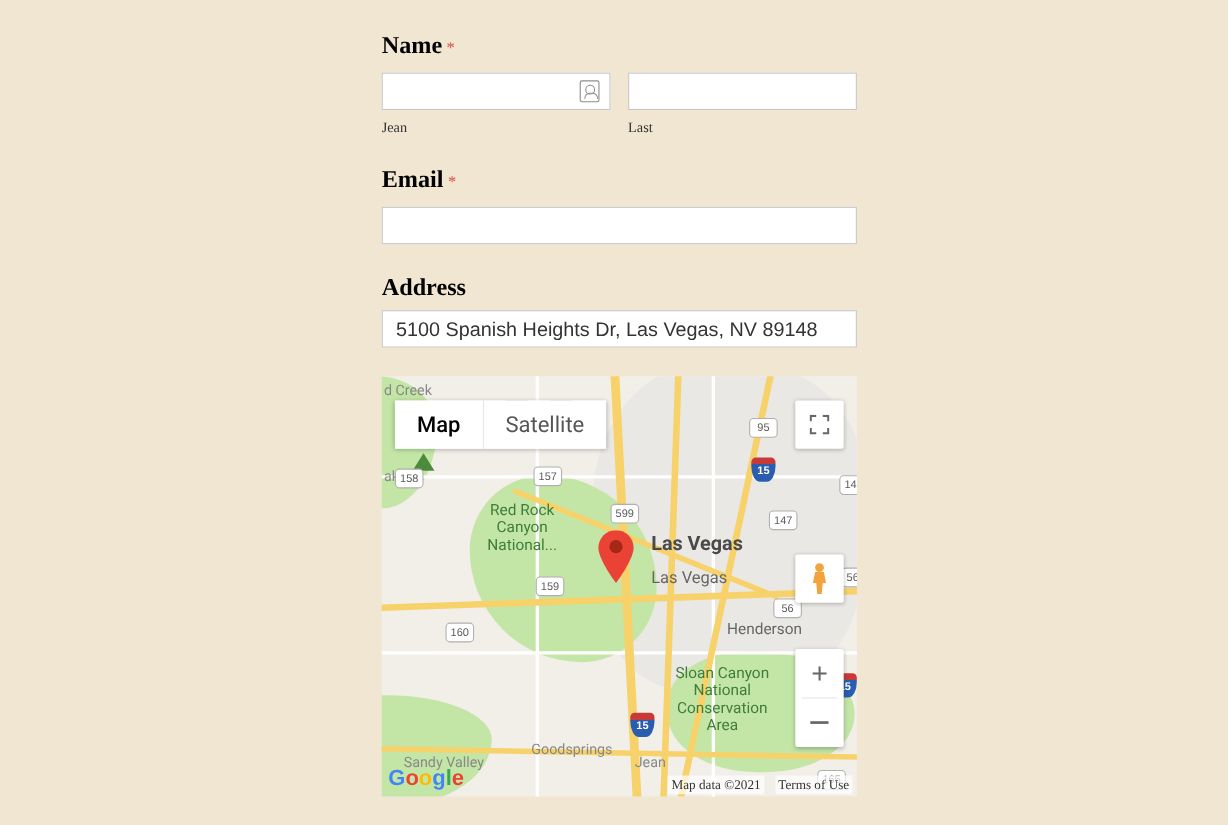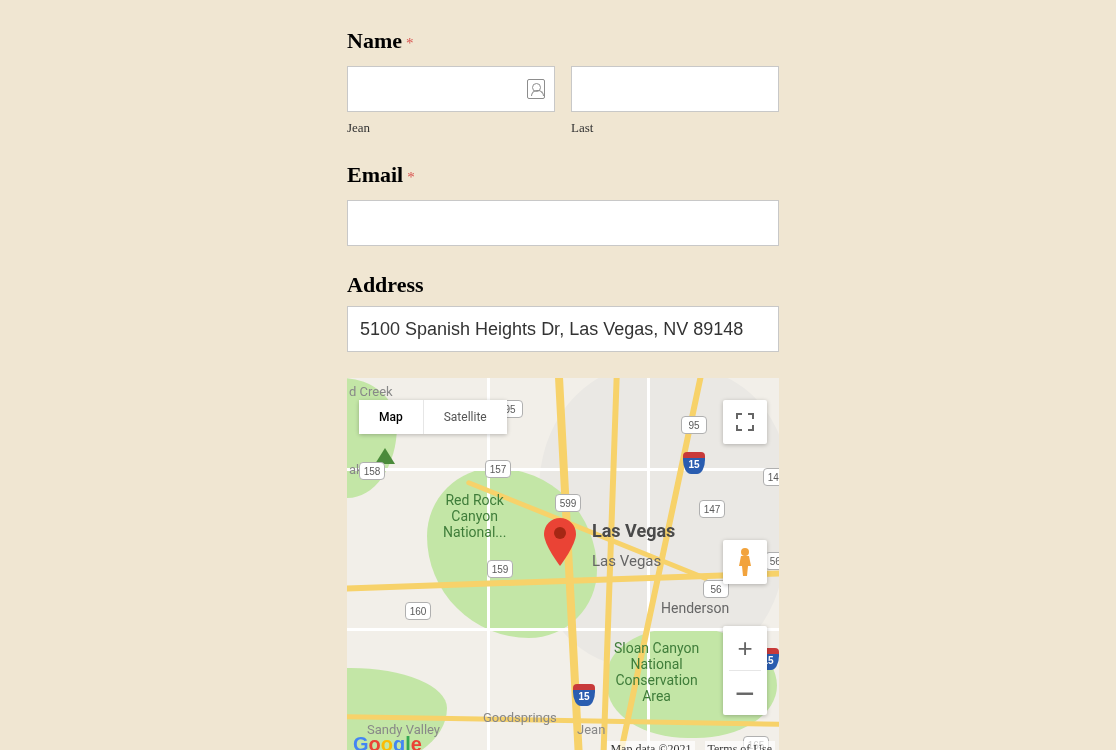--- a/index.html
+++ b/index.html
@@ -21,21 +21,21 @@
   .label {
     font-weight: bold;
     font-size: 22px;
     color: #000;
   }
   .req { color: #d9534f; font-size: 15px; }
   .name-row { display: flex; gap: 16px; margin-top: 12px; }
   .name-col { flex: 1; }
   .input {
     width: 100%;
-    height: 46px;
+    height: 34px;
     border: 1px solid #c8c8c8;
     background: #fff;
     font-size: 18px;
     padding: 0 12px;
     font-family: Arial, sans-serif;
     color: #333;
   }
   .sublabel {
     font-size: 13px;
     color: #333;
@@ -180,21 +180,21 @@
     left: 12px;
     top: 22px;
     display: flex;
     box-shadow: 0 1px 4px rgba(0,0,0,0.25);
     border-radius: 2px;
   }
   .maptype-btn {
     background: #fff;
     padding: 10px 20px;
     font-family: Roboto, Arial, sans-serif;
-    font-size: 12px;
+    font-size: 20px;
     color: #555;
     cursor: pointer;
     border-right: 1px solid #e6e6e6;
   }
   .maptype-btn:last-child { border-right: none; }
   .maptype-btn.active { color: #000; font-weight: 500; }
 
   .sq-btn {
     position: absolute;
     width: 44px;

